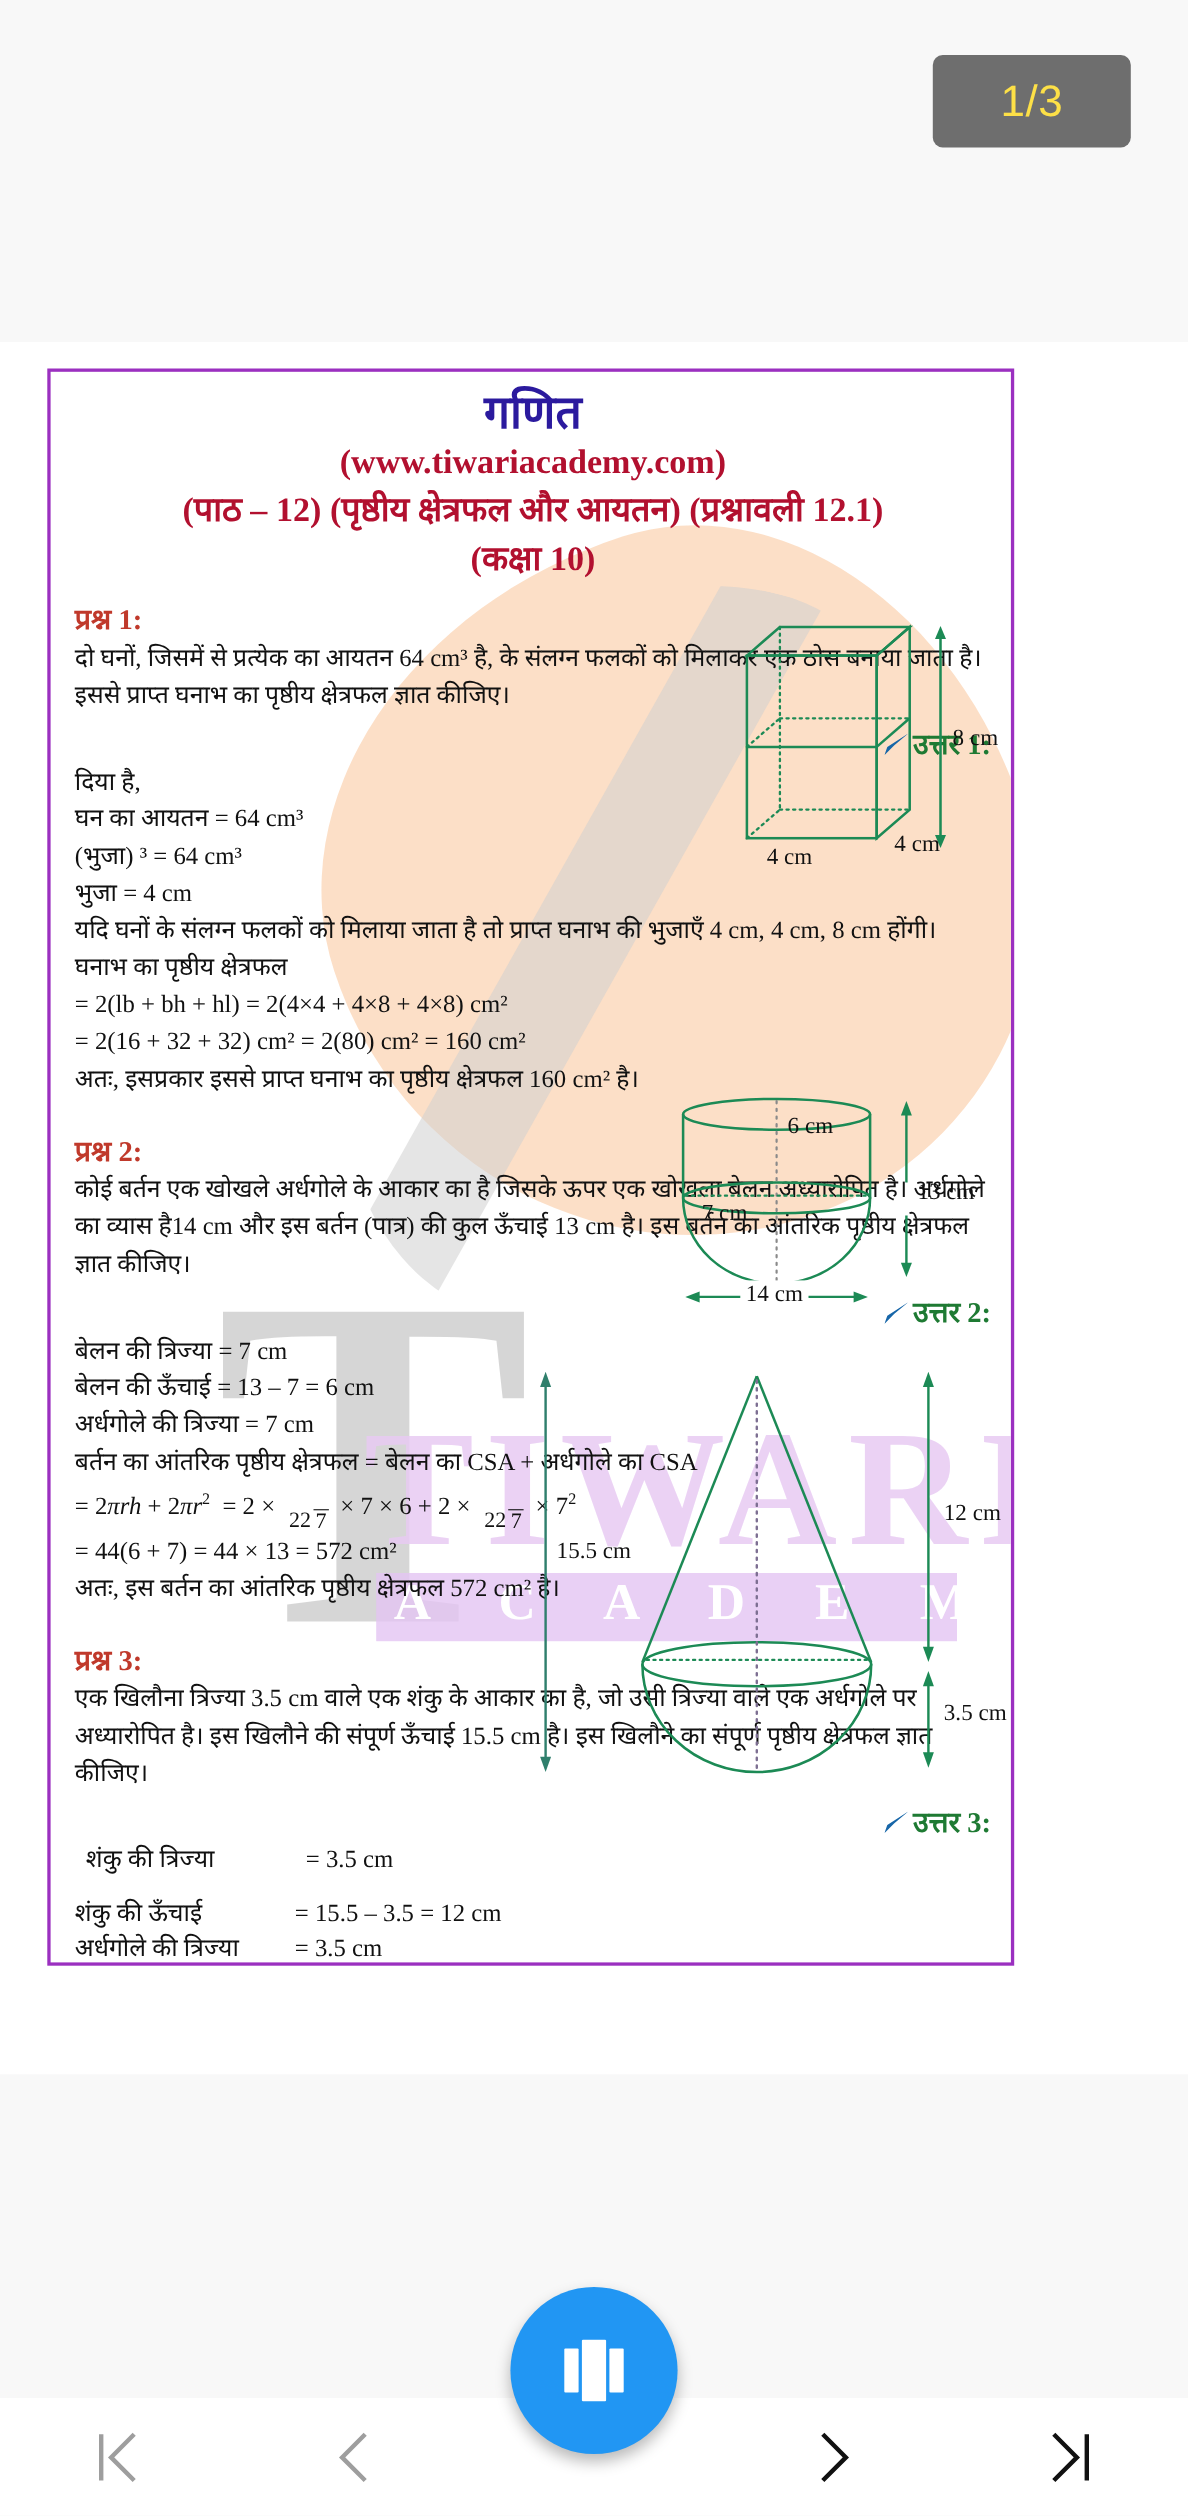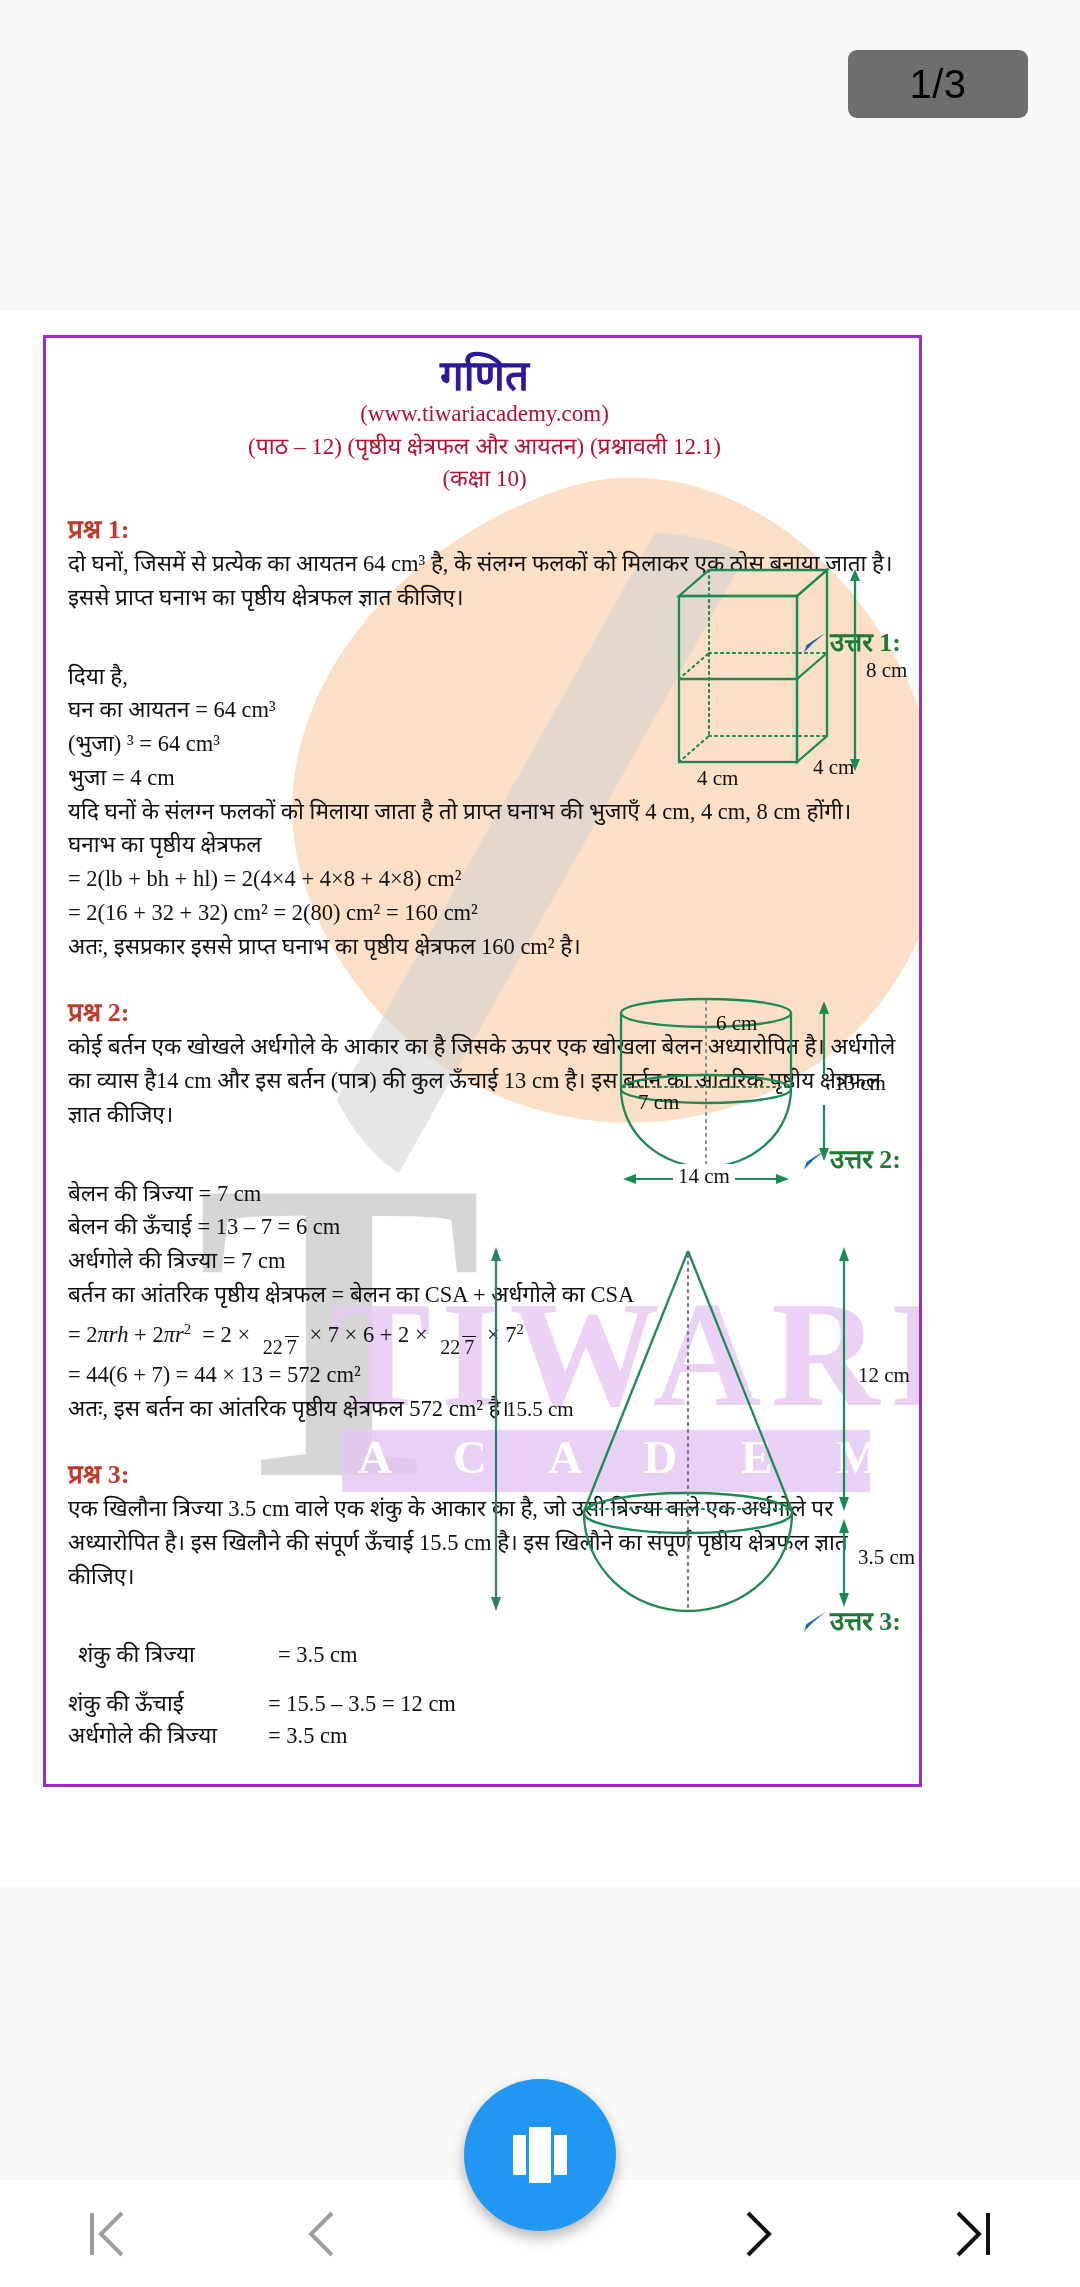--- a/index.html
+++ b/index.html
@@ -7,24 +7,24 @@
     width: 1080px; height: 2287px;
     background: #f8f8f8;
     font-family: "Liberation Serif", serif;
     overflow: hidden;
   }
   .screen { position: relative; width: 1080px; height: 2287px; background: #f8f8f8; }
 
   
   .page-badge {
     position: absolute; top: 50px; left: 848px;
-    width: 180px; height: 68px;
+    width: 180px; height: 84px;
     background: #6e6e6e; border-radius: 9px;
     display: flex; align-items: center; justify-content: center;
-    color: #000000; font-size: 40px;
+    color: #fde047; font-size: 40px;
     font-family: "Liberation Sans", sans-serif;
     letter-spacing: 0.5px;
   }
 
   
   .sheet {
     position: absolute; top: 311px; left: 0;
     width: 1080px; height: 1575px;
     background: #ffffff;
   }
@@ -80,22 +80,22 @@
     font-family: "Liberation Serif", serif; font-weight: 700;
   }
 
   
   .doc { position: relative; z-index: 5; }
   .title {
     text-align: center; color: #2b1a9e; font-weight: 700;
     font-size: 42px; line-height: 1.05; margin-top: 2px;
   }
   .subline {
-    text-align: center; color: #b2102f; font-weight: 400;
-    font-size: 23px; line-height: 1.42;
+    text-align: center; color: #b2102f; font-weight: 700;
+    font-size: 31px; line-height: 1.42;
   }
   .qhead {
     color: #c0392b; font-weight: 700; font-size: 26px;
     margin-top: 14px; margin-bottom: 1px;
   }
   .ahead {
     color: #1e7a33; font-weight: 700; font-size: 26px;
     margin-top: 8px; margin-bottom: 1px;
     display: flex; align-items: center; gap: 4px; justify-content: flex-end;
   }

